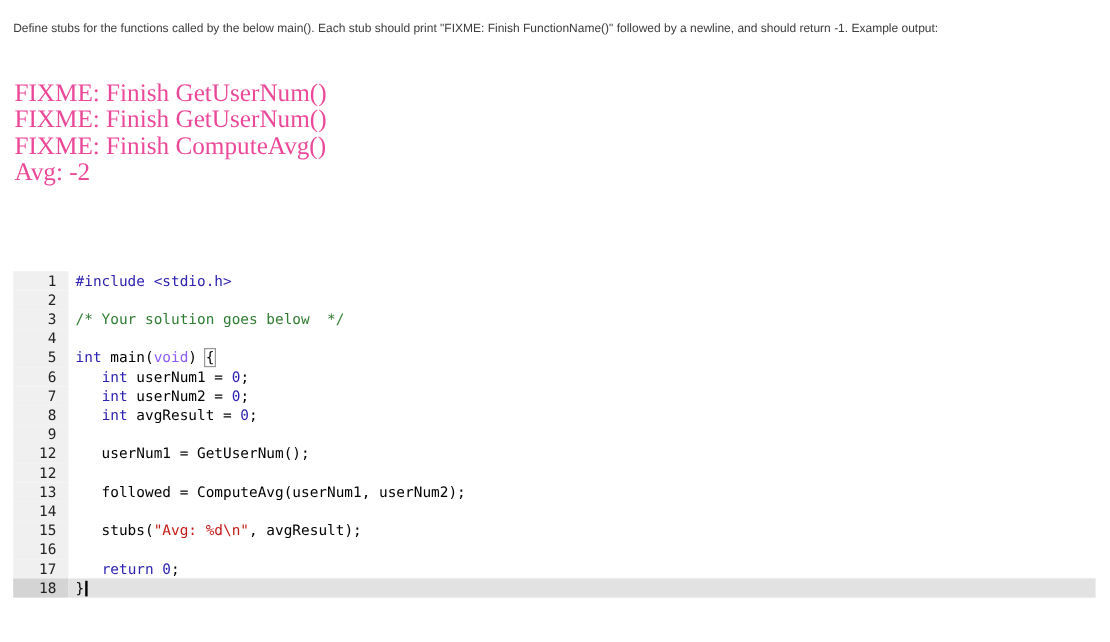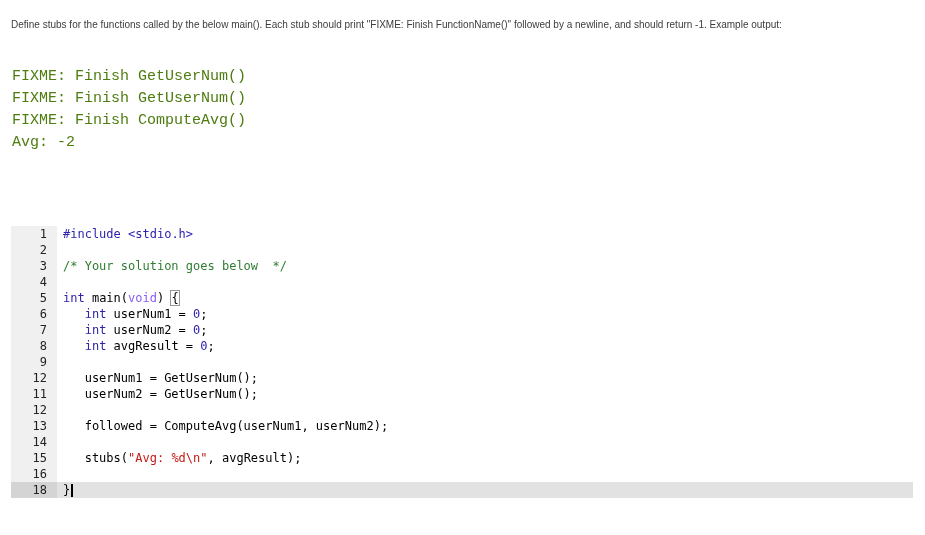--- a/index.html
+++ b/index.html
@@ -14,24 +14,24 @@
   .instructions {
     margin: 2px 0 0 0;
     font-size: 10px;
     line-height: 21.5px;
     color: #3c3c3c;
     max-width: 893px;
   }
 
   .example-output {
     margin: 30px 0 0 1px;
-    font-family: Liberation Mono, monospace;
-    font-size: 15px;
+    font-family: Liberation Serif, serif;
+    font-size: 21px;
     line-height: 22px;
-    color: #4d7c0f;
+    color: #ec4899;
   }
   .example-output div { height: 22px; white-space: pre; }
 
   .editor {
     margin-top: 72px;
     width: 902px;
     font-family: "DejaVu Sans Mono", "Liberation Mono", monospace;
     font-size: 12px;
     line-height: 16px;
     cursor: text;
@@ -112,43 +112,43 @@
         </div>
         <div class="code-line">
           <span class="gutter-cell">9</span>
           <span class="code-content"></span>
         </div>
         <div class="code-line">
           <span class="gutter-cell">12</span>
           <span class="code-content"><span style="color: rgb(0, 0, 0);">   userNum1 = GetUserNum();</span></span>
         </div>
         <div class="code-line">
-          <span class="gutter-cell">11</span>
-          <span class="code-content"><span style="color: rgb(0, 0, 0);">   userNum2 = GetUserNum();</span></span>
-        </div>
-        <div class="code-line">
           <span class="gutter-cell">12</span>
           <span class="code-content"></span>
         </div>
         <div class="code-line">
           <span class="gutter-cell">13</span>
           <span class="code-content"><span style="color: rgb(0, 0, 0);">   followed = ComputeAvg(userNum1, userNum2);</span></span>
         </div>
         <div class="code-line">
           <span class="gutter-cell">14</span>
           <span class="code-content"></span>
         </div>
         <div class="code-line">
           <span class="gutter-cell">15</span>
           <span class="code-content"><span style="color: rgb(0, 0, 0);">   stubs(</span><span style="color: rgb(196, 26, 22);">"Avg: %d\n"</span><span style="color: rgb(0, 0, 0);">, avgResult);</span></span>
         </div>
         <div class="code-line">
           <span class="gutter-cell">16</span>
           <span class="code-content"></span>
         </div>
+        <div class="code-line">
+          <span class="gutter-cell">17</span>
+          <span class="code-content"><span style="color: rgb(0, 0, 0);">   </span><span style="color: rgb(45, 35, 176);">return</span><span style="color: rgb(0, 0, 0);"> </span><span style="color: rgb(45, 35, 176);">0</span><span style="color: rgb(0, 0, 0);">;</span></span>
+        </div>
         <div class="code-line active">
           <span class="gutter-cell">18</span>
           <span class="code-content"><span style="color: rgb(0, 0, 0);">}</span><span class="caret"></span></span>
         </div>
       </div>
   </div>
 
 </div>
 
 </body></html>

